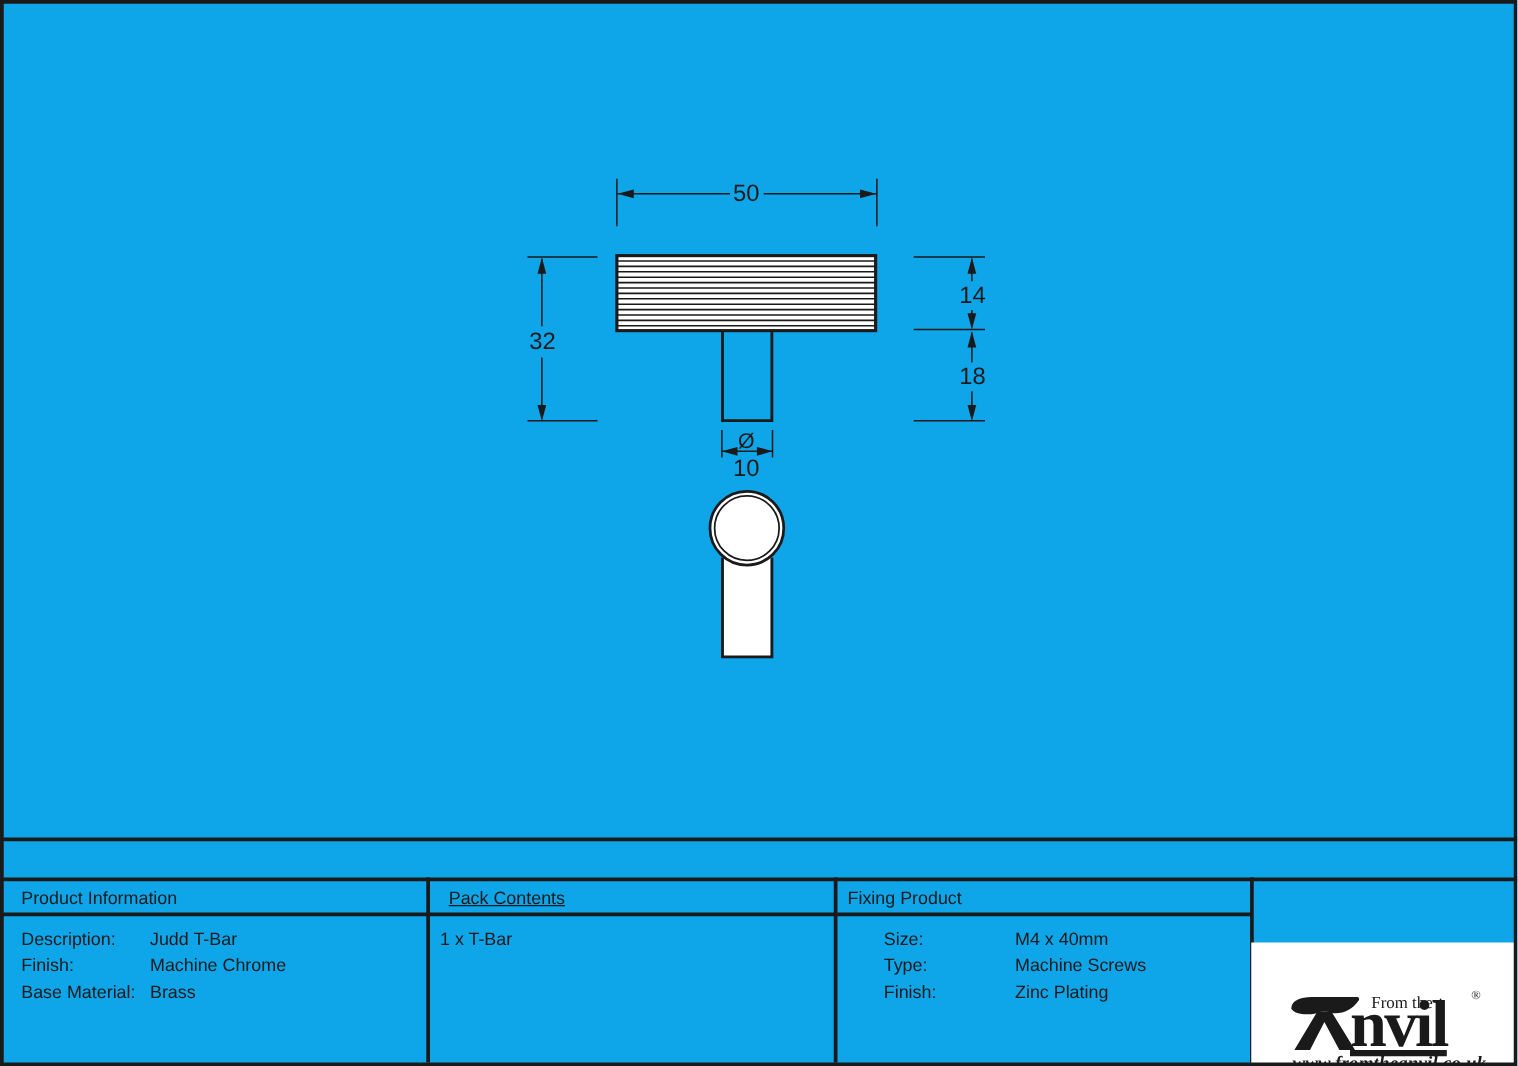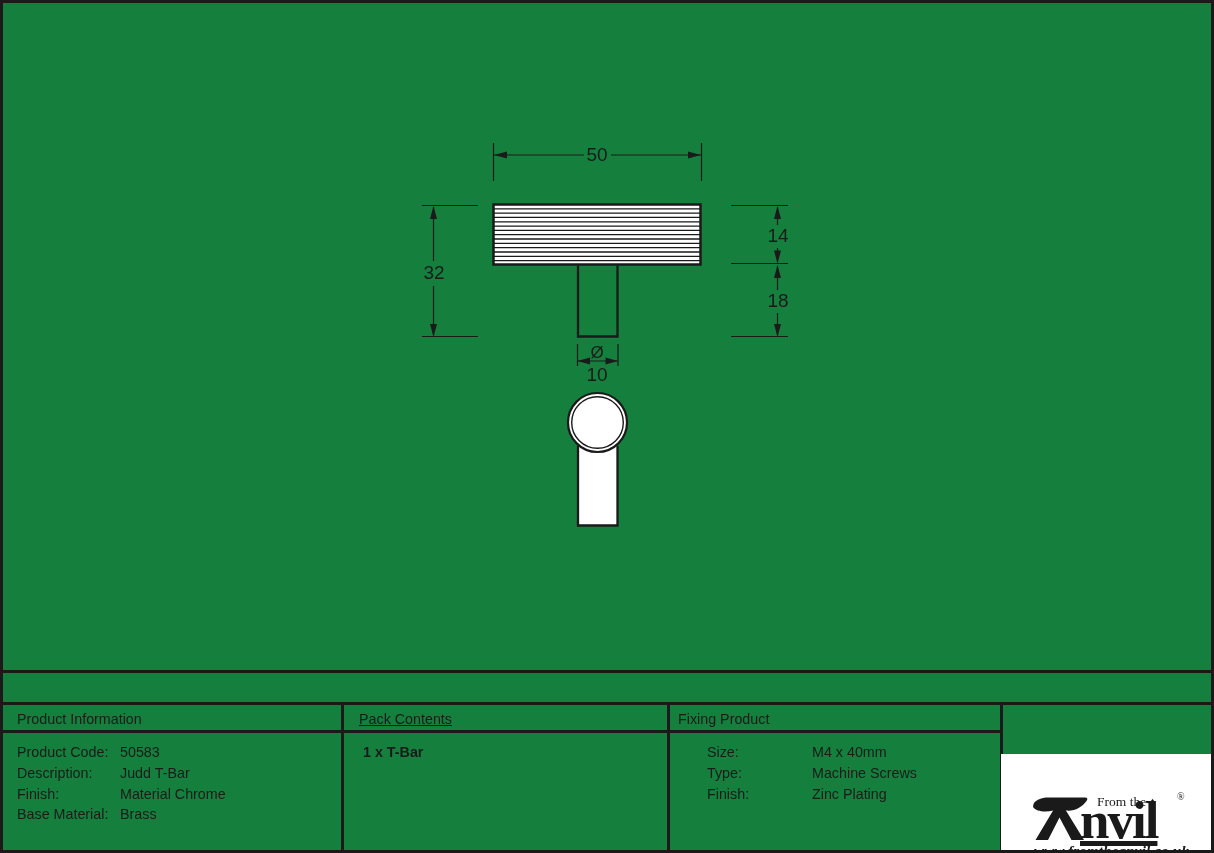--- a/index.html
+++ b/index.html
@@ -1,16 +1,16 @@
 <!DOCTYPE html>
 <html><head>
 <meta charset="utf-8">
 <style>
   html,body{margin:0;padding:0;background:#fff;}
-  .page{position:relative;width:1214px;height:853px;background:#15803d;overflow:hidden;
+  .page{position:relative;width:1214px;height:853px;background:#0ea5e9;overflow:hidden;
         font-family:"Liberation Sans",sans-serif;color:#1a1a1a;}
   .frame{position:absolute;inset:0;border:3px solid #1a1a1a;pointer-events:none;}
   svg text{font-family:"Liberation Sans",sans-serif;fill:#1a1a1a;}
   .drawing{position:absolute;left:0;top:0;}
   .hline,.vline{position:absolute;background:#1a1a1a;}
   .note{position:absolute;left:17px;top:682px;font-size:14.3px;}
   .cell-header{position:absolute;top:711px;font-size:14.3px;}
   .col{position:absolute;top:742px;font-size:14.3px;line-height:20.8px;}
   .kv{display:flex;}
   .kv .k{width:103px;flex:0 0 auto;}
@@ -92,38 +92,34 @@
   <div class="vline" style="left:667px;top:702px;height:148px;width:2.5px;"></div>
   <div class="vline" style="left:1000px;top:702px;height:148px;width:2.5px;"></div>
 
 
   <div class="cell-header" style="left:17px;">Product Information</div>
   <div class="cell-header" style="left:359px;text-decoration:underline;">Pack Contents</div>
   <div class="cell-header" style="left:678px;">Fixing Product</div>
 
   <div class="col" style="left:17px;width:310px;">
     <div class="kv">
-      <span class="k">Product Code:</span>
-      <span class="v">50583</span>
-    </div>
-    <div class="kv">
       <span class="k">Description:</span>
       <span class="v">Judd T-Bar</span>
     </div>
     <div class="kv">
       <span class="k">Finish:</span>
-      <span class="v">Material Chrome</span>
+      <span class="v">Machine Chrome</span>
     </div>
     <div class="kv">
       <span class="k">Base Material:</span>
       <span class="v">Brass</span>
     </div>
   </div>
 
-  <div class="col" style="left:363px;width:290px;font-weight:bold;">
+  <div class="col" style="left:352px;width:290px;">
     <div>1 x T-Bar</div>
   </div>
 
   <div class="col col3" style="left:707px;width:310px;">
     <div class="kv">
       <span class="k">Size:</span>
       <span class="v">M4 x 40mm</span>
     </div>
     <div class="kv">
       <span class="k">Type:</span>

